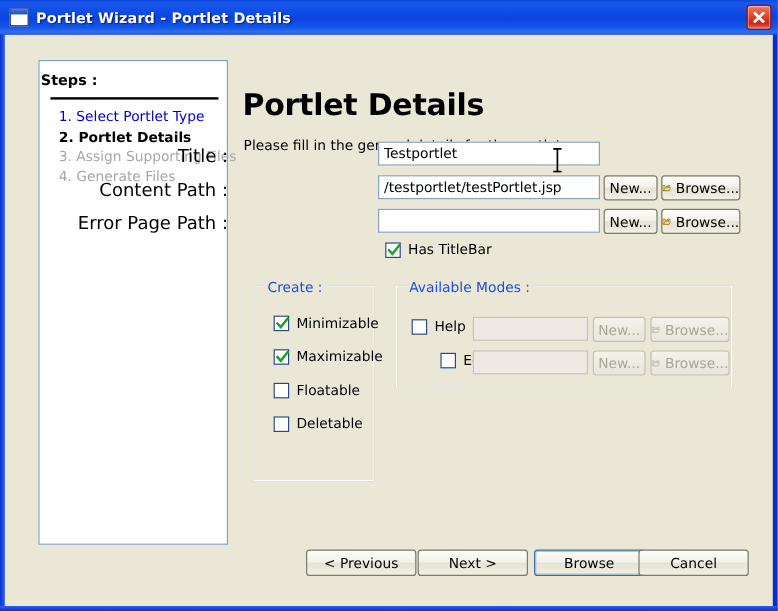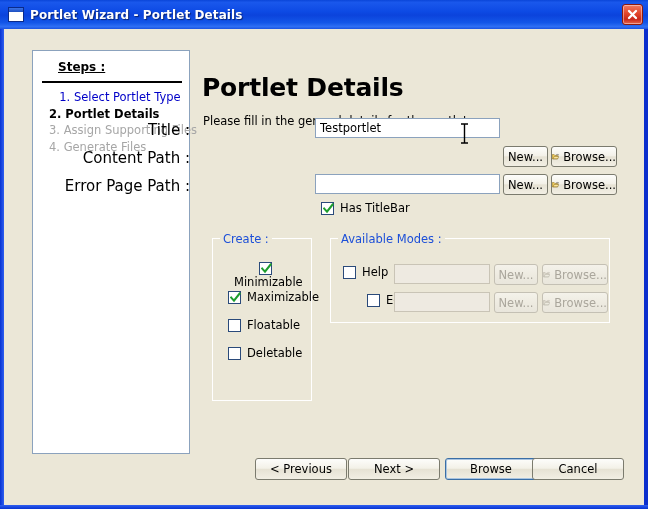--- a/index.html
+++ b/index.html
@@ -70,32 +70,32 @@
   }
 
   
   .steps-panel {
     position: absolute; left: 28px; top: 21px;
     width: 158px; height: 404px;
     background: #ffffff;
     border: 1px solid #8ba2bd;
   }
   .steps-title {
-    position:absolute; left: 25px; top: 9px;
-    font-size: 12px; font-weight: bold; color: #000; text-decoration: underline;
+    position:absolute; left: 1px; top: 9px;
+    font-size: 12px; font-weight: bold; color: #000;
   }
   .steps-rule {
     position:absolute; left: 9px; top: 30px; width: 140px; height: 0;
     border-top: 2px solid #000;
   }
   .steps-list { position:absolute; left: 16px; top: 38px; width: 142px; }
   .step {
     font-size: 11.5px; line-height: 16.5px; white-space: nowrap;
   }
-  .step.done     { color: #0000c8; text-align: center; }
+  .step.done     { color: #0000c8; }
   .step.current  { color: #000000; font-weight: bold; }
   .step.pending  { color: #a6a6a6; }
 
   
   .page-title {
     position: absolute; left: 198px; top: 44px;
     font-size: 25px; font-weight: bold; color: #000; letter-spacing: -.2px;
   }
   .page-sub {
     position: absolute; left: 199px; top: 85px;
@@ -211,20 +211,21 @@
         <span class="lbl">Title :</span>
       </div>
     </div>
     <input class="txt" style="left: 311px; top: 89px; width: 185px;" value="Testportlet">
 
     <div class="lbl-col" style="left:78px; top:117px;">
       <div class="row" style="left:0; top:0; width:120px;">
         <span class="lbl">Content Path :</span>
       </div>
     </div>
+    <input class="txt" style="left: 311px; top: 117px; width: 185px;" value="/testportlet/testPortlet.jsp">
     <button class="btn" style="left:499px; top:117px; width:45px;">New...</button>
     <button class="btn" style="left:547px; top:117px; width:66px;">
       <svg class="folder" width="15" height="13" viewBox="0 0 15 13">
         <path d="M0.5 11.5 V2.5 H4.5 L6 4.2 H11.5 V11.5 Z" fill="#f3cf5c" stroke="#7a5c10" stroke-width="1"></path>
         <path d="M2.2 11.4 L4.6 6.3 H14.4 L12 11.4 Z" fill="#fae6a0" stroke="#7a5c10" stroke-width="1"></path>
         <path d="M8.5 3.4 q2.8 -2.4 4.6 -0.3" stroke="#333" stroke-width="1" fill="none"></path>
         <path d="M13.6 1.8 l0.3 2 l-1.9 -0.6 Z" fill="#333"></path>
       </svg>
       <span>Browse...</span>
     </button>
@@ -251,21 +252,21 @@
         <svg width="11" height="12" viewBox="0 0 11 12">
           <path d="M1.2 5.6 L4 8.6 L9.6 1.6" stroke="#1e9e2e" stroke-width="2.1" fill="none" stroke-linecap="square"></path>
         </svg>
       </span>
       <span class="cb-label">Has TitleBar</span>
     </div>
 
     <div class="group" style="left:208px; top:209px; width:100px; height:163px;">
       <span class="group-legend">Create :</span>
 
-      <div class="cb-wrap" style="left:15px; top:23px;flex-direction:column;">
+      <div class="cb-wrap" style="left:15px; top:23px;">
         <span class="cbx">
           <svg width="11" height="12" viewBox="0 0 11 12">
             <path d="M1.2 5.6 L4 8.6 L9.6 1.6" stroke="#1e9e2e" stroke-width="2.1" fill="none" stroke-linecap="square"></path>
           </svg>
         </span>
         <span class="cb-label">Minimizable</span>
       </div>
 
       <div class="cb-wrap" style="left:15px; top:51px;">
         <span class="cbx">

